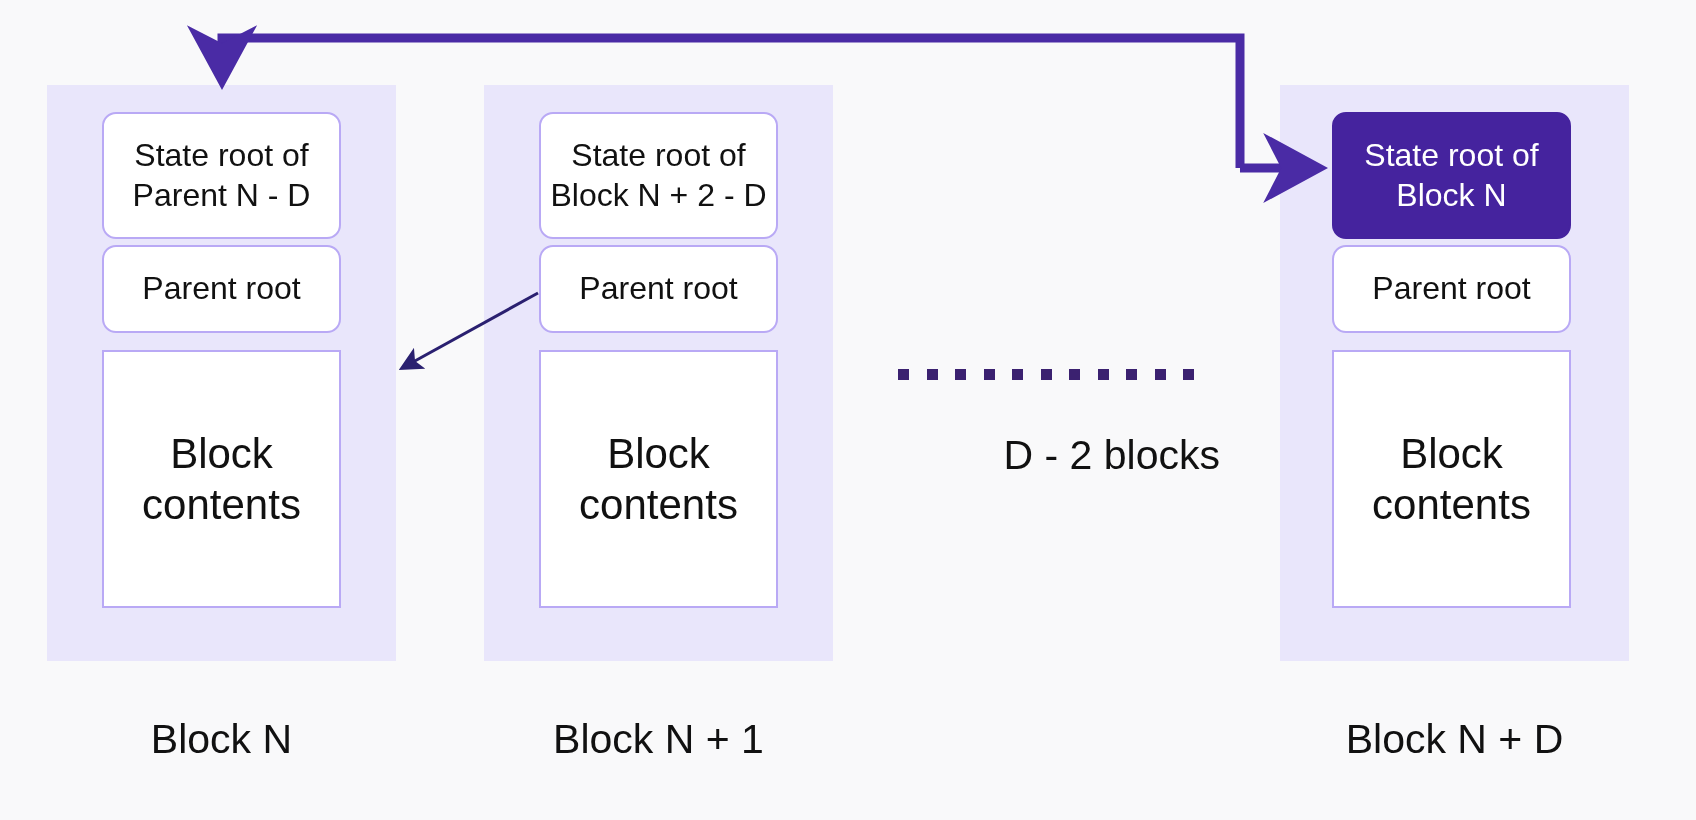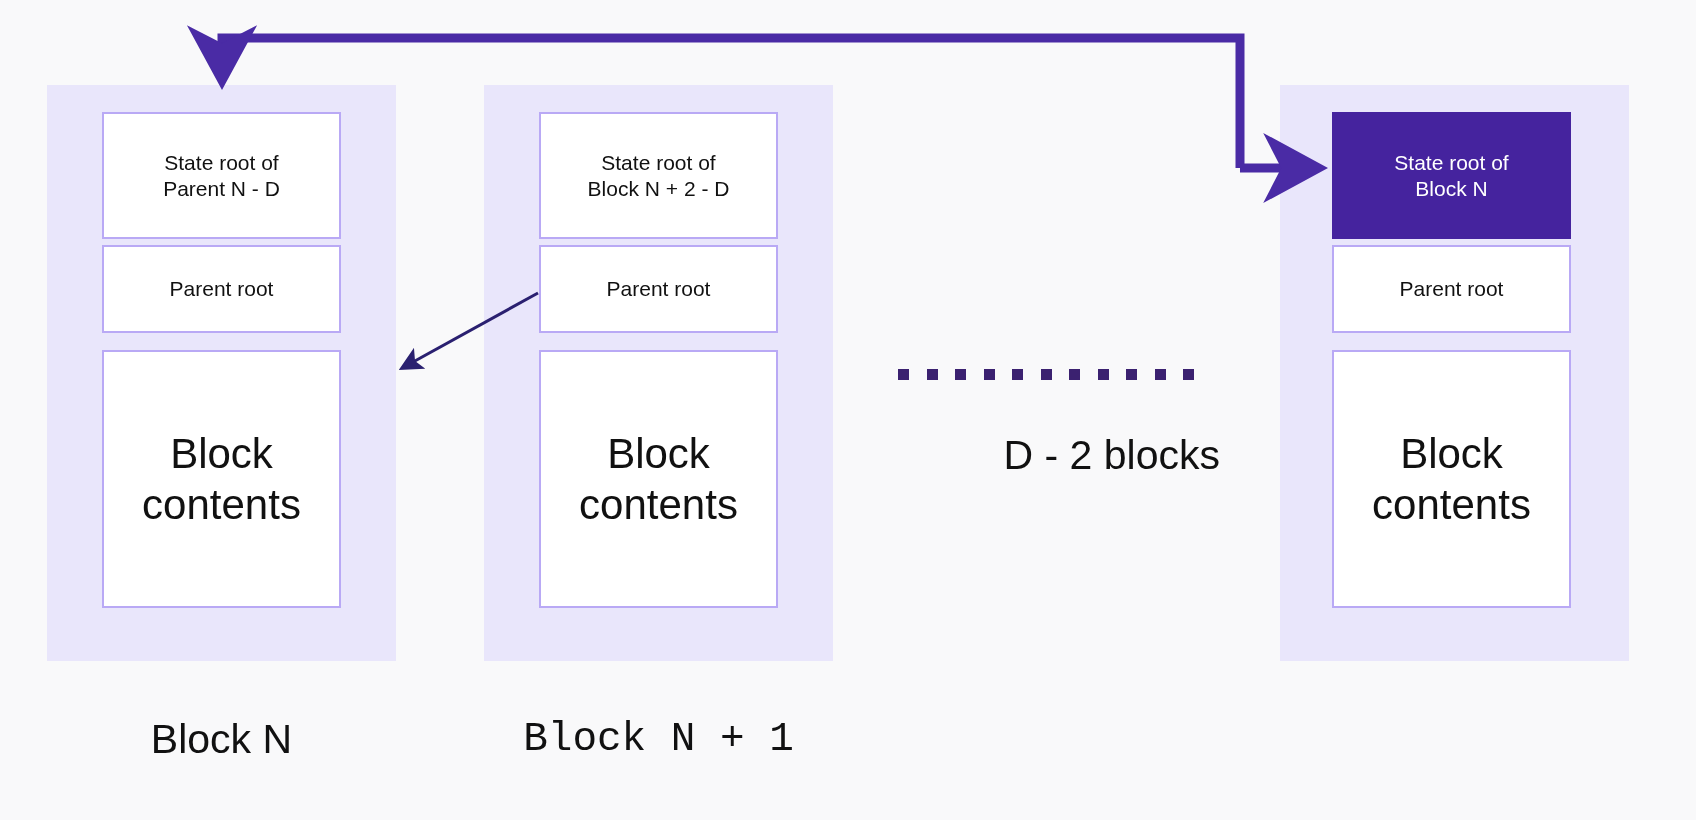--- a/index.html
+++ b/index.html
@@ -34,21 +34,21 @@
     background: #ffffff;
     border: 2px solid #b9a9f5;
     box-sizing: border-box;
     display: flex;
     align-items: center;
     justify-content: center;
     text-align: center;
     color: #111111;
     line-height: 1.22;
   }
-  .field-box.small  { font-size: 21px; }
+  .field-box.small  { font-size: 32px; border-radius: 14px; }
   .field-box.large  { font-size: 42px; }
   .field-box.highlight {
     background: #45239e;
     border-color: #45239e;
     color: #ffffff;
   }
 
   
   .row-state    { top: 112px;  height: 127px; }
   .row-parent   { top: 245px;  height: 88px; }
@@ -62,21 +62,21 @@
   .caption {
     position: absolute;
     top: 716px;
     width: 349px;
     text-align: center;
     font-size: 41px;
     color: #111111;
     white-space: nowrap;
   }
   #caption-block-n  { left: 47px; }
-  #caption-block-n1 { left: 484px; font-family: Liberation Mono, monospace; }
+  #caption-block-n1 { left: 484px; }
   #caption-block-nd { left: 1280px; }
 
   
   #ellipsis-dots {
     position: absolute;
     left: 898px;
     top: 368px;
     width: 296px;
     height: 12px;
     display: flex;
@@ -179,20 +179,21 @@
     <span class="dot"></span>
     <span class="dot"></span>
     <span class="dot"></span>
     <span class="dot"></span>
   </div>
 
   <div id="gap-label">D - 2 blocks</div>
 
   <div class="caption" id="caption-block-n">Block N</div>
   <div class="caption" id="caption-block-n1">Block N + 1</div>
+  <div class="caption" id="caption-block-nd">Block N + D</div>
 
   <svg id="arrow-layer" viewBox="0 0 1696 820">
     <defs>
       <marker id="thick-head" markerWidth="9" markerHeight="9" refX="5.4" refY="4.5" orient="auto" markerUnits="strokeWidth">
         <path d="M0.2,0.6 L7.4,4.5 L0.2,8.4 L2.2,4.5 Z" fill="#4a2ba5"></path>
       </marker>
       <marker id="thin-head" markerWidth="8" markerHeight="8" refX="6" refY="4" orient="auto" markerUnits="strokeWidth">
         <path d="M0,0 L8,4 L0,8 L1.8,4 Z" fill="#2a2070"></path>
       </marker>
     </defs>

